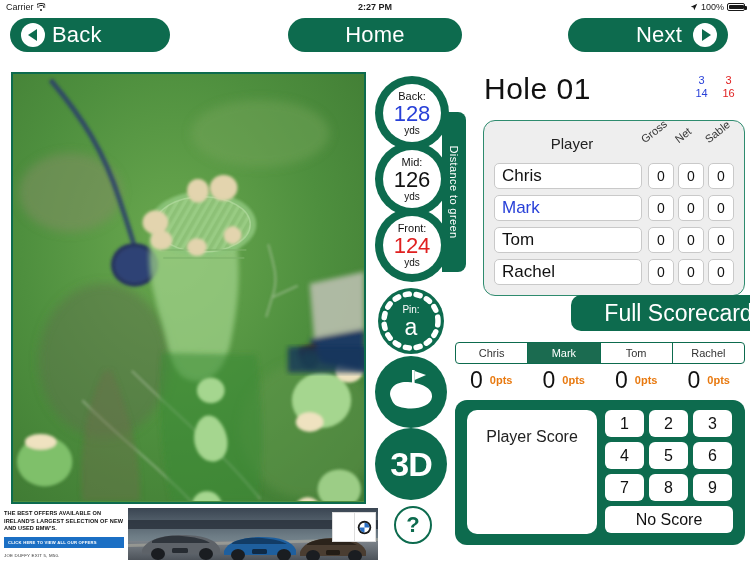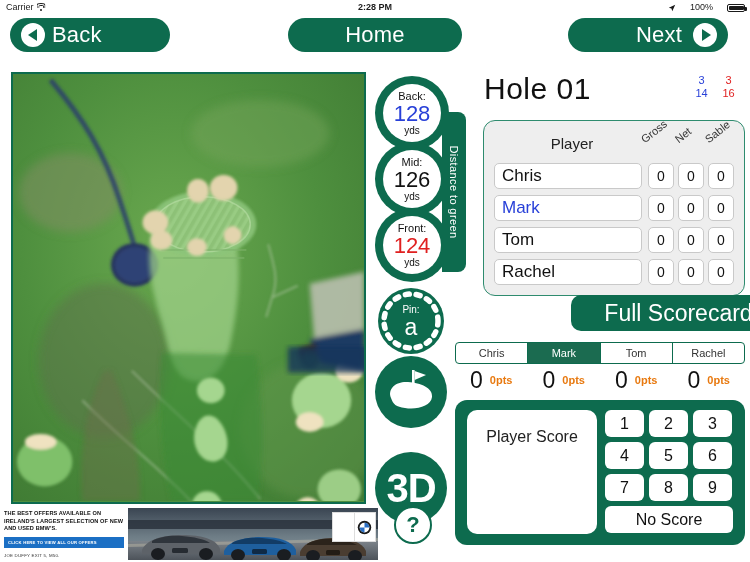--- a/index.html
+++ b/index.html
@@ -11,21 +11,21 @@
   }
   #app { position: relative; width: 750px; height: 562px; }
 
   
   #statusbar {
     position: absolute; left: 0; top: 0; width: 750px; height: 15px;
     background: #ffffff; color: #1a1a1a; font-size: 9px;
   }
   #statusbar .sb-left { position: absolute; left: 6px; top: 2px; display: flex; align-items: center; gap: 3px; }
   #statusbar .sb-mid  { position: absolute; left: 0; right: 0; top: 2px; text-align: center; font-weight: bold; font-size: 9px; }
-  #statusbar .sb-right{ position: absolute; right: 5px; top: 2px; display: flex; align-items: flex-end; gap: 14px; }
+  #statusbar .sb-right{ position: absolute; right: 5px; top: 2px; display: flex; align-items: center; gap: 3px; }
   .wifi-ico { display:inline-block; width:9px; height:8px; position:relative; }
   .wifi-ico i { position:absolute; border:1.1px solid #1a1a1a; border-bottom:none; border-radius:50% 50% 0 0; left:50%; transform:translateX(-50%); }
   .wifi-ico i:nth-child(1){ width:9px; height:4.5px; top:0; }
   .wifi-ico i:nth-child(2){ width:5.5px; height:3px; top:2px; }
   .wifi-dot { position:absolute; width:2px; height:2px; background:#1a1a1a; border-radius:50%; left:50%; transform:translateX(-50%); bottom:0; }
   .loc-ico { display:inline-block; width:8px; height:8px; }
   .batt { display:inline-block; width:18px; height:8px; border:1px solid #1a1a1a; border-radius:2px; position:relative; }
   .batt::after{ content:""; position:absolute; right:-3px; top:2px; width:2px; height:4px; background:#1a1a1a; border-radius:0 1px 1px 0; }
   .batt i { position:absolute; left:1px; top:1px; bottom:1px; width:15px; background:#1a1a1a; border-radius:1px; }
 
@@ -65,22 +65,22 @@
   #dist-tab span { position:absolute; left:50%; top:50%; transform:translate(-50%,-50%) rotate(90deg); white-space:nowrap;
                    color:#fff; font-size:11px; letter-spacing:.4px; }
 
   
   #pin-btn { position:absolute; left:378px; top:288px; width:66px; height:66px; border-radius:50%; background:#0d6b4e;
              display:flex; flex-direction:column; align-items:center; justify-content:center; color:#fff; }
   #pin-btn .dots { position:absolute; inset:0; }
   #pin-btn .pin-label { font-size:10px; }
   #pin-btn .pin-val { font-size:23px; line-height:1; margin-top:1px; }
   #green-btn { position:absolute; left:375px; top:356px; width:72px; height:72px; border-radius:50%; background:#0d6b4e; }
-  #d3-btn { position:absolute; left:375px; top:452px; width:72px; height:72px; border-radius:50%; background:#0d6b4e;
-            display:flex; align-items:center; justify-content:center; color:#fff; font-size:40px; font-weight:bold; letter-spacing:-1px; }
+  #d3-btn { position:absolute; left:375px; top:428px; width:72px; height:72px; border-radius:50%; background:#0d6b4e;
+            display:flex; align-items:center; justify-content:center; color:#fff; font-size:34px; font-weight:bold; letter-spacing:-1px; }
   #help-btn { position:absolute; left:394px; top:506px; width:38px; height:38px; border-radius:50%; border:2px solid #0d6b4e;
               background:#fff; display:flex; align-items:center; justify-content:center; color:#0d6b4e; font-size:22px; font-weight:bold; }
 
   
   #hole-title { position:absolute; left:484px; top:72px; font-size:30px; color:#111; letter-spacing:.5px; }
   #hole-nums { position:absolute; right:8px; top:74px; width:54px; font-size:11px; line-height:13px; text-align:center; }
   #hole-nums .row { display:flex; }
   #hole-nums .c { flex:1; }
   .num-blue { color:#2840d8; }
   .num-red  { color:#e02020; }
@@ -147,21 +147,21 @@
 
   <div id="statusbar">
     <div class="sb-left">
       <span>Carrier</span>
       <span class="wifi-ico">
           <i></i>
           <i></i>
           <span class="wifi-dot"></span>
         </span>
     </div>
-    <div class="sb-mid">2:28 PM</div>
+    <div class="sb-mid">2:27 PM</div>
     <div class="sb-right">
       <svg class="loc-ico" viewBox="0 0 10 10">
         <path d="M9 1 L1 4.6 L4.3 5.6 L5.4 9 Z" fill="#1a1a1a"></path>
       </svg>
       <span>100%</span>
       <span class="batt">
           <i></i>
         </span>
     </div>
   </div>

